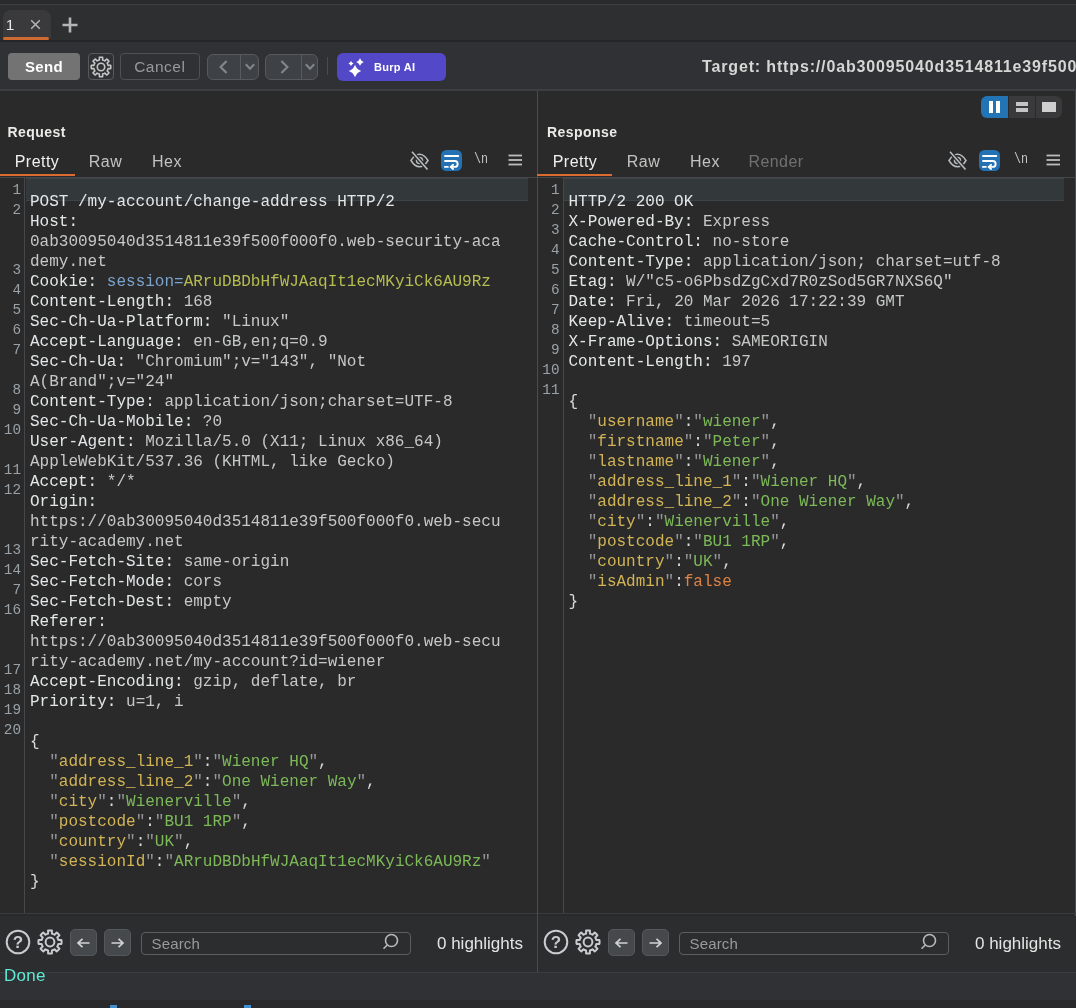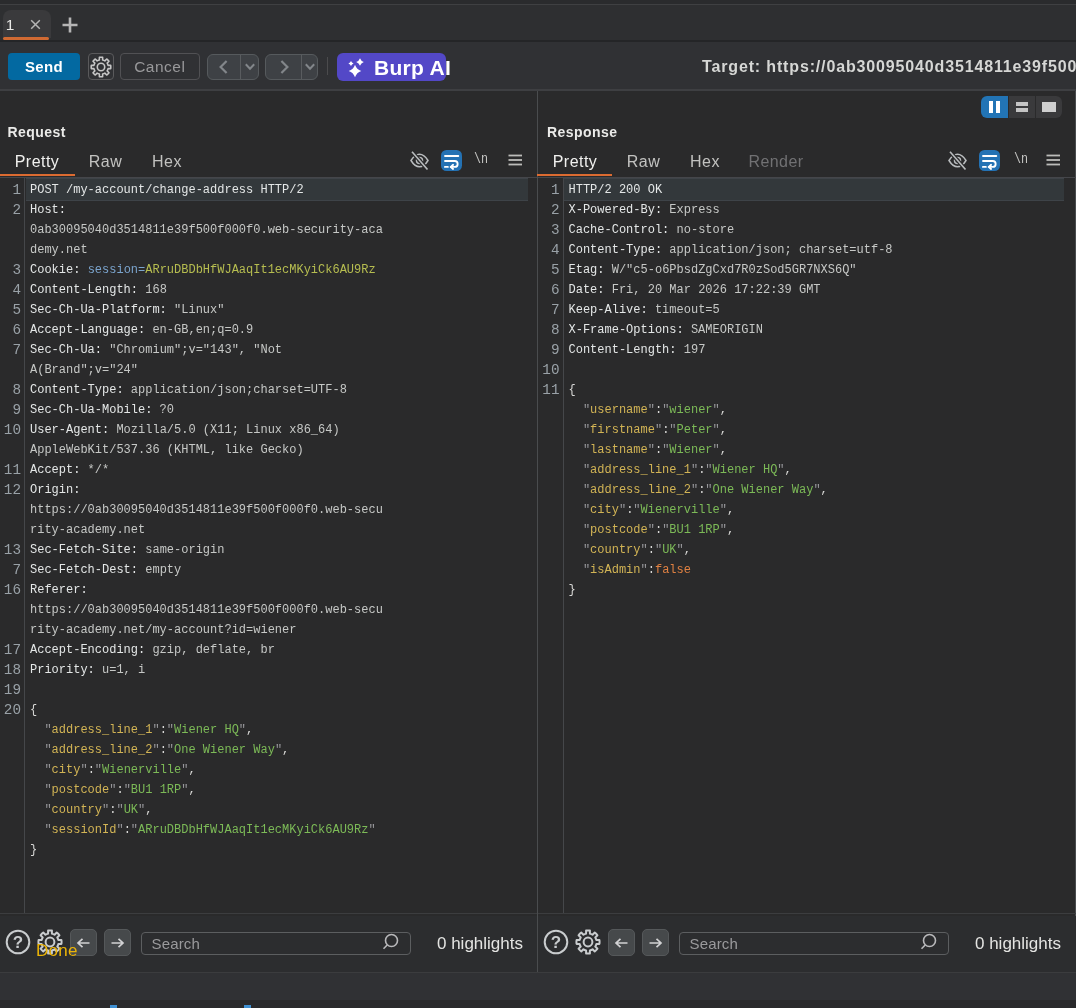--- a/index.html
+++ b/index.html
@@ -5,22 +5,22 @@
 html,body{margin:0;padding:0;background:#2a2a2b;}
 #pg{position:relative;width:1076px;height:1008px;overflow:hidden;background:#2a2a2b;
     font-family:"Liberation Sans",sans-serif;}
 .abs{position:absolute;}
 .mono{font-family:"Liberation Mono",monospace;}
 
 .ed{position:absolute;top:178px;}
 .r{position:relative;height:20px;}
 .ln{position:absolute;left:0;top:2px;width:21px;height:20px;line-height:20.5px;text-align:right;
     font-family:"Liberation Mono",monospace;font-size:14.3px;color:#99a1a7;}
-.tx{position:absolute;left:30px;top:2px;height:20px;line-height:20.5px;white-space:pre;
-    font-family:"Liberation Mono",monospace;font-size:12px;color:#c6c6c4;}
+.tx{position:absolute;left:30px;top:14px;height:20px;line-height:20.5px;white-space:pre;
+    font-family:"Liberation Mono",monospace;font-size:16px;color:#c6c6c4;}
 .nm{color:#e4e7e7;}
 .vl{color:#c6c8c6;}
 .qq{color:#97979b;}
 .ky{color:#d2b455;}
 .st{color:#7cba57;}
 .bl{color:#7ba4cd;}
 .tk{color:#b6bd50;}
 .bo{color:#e08142;}
 .pc{color:#d9d9d7;}
 .hl{position:absolute;top:-0.5px;height:21px;background:#33383b;border-top:1px solid #3e4348;border-bottom:1px solid #3e4348;}
@@ -46,21 +46,21 @@
   <div class="abs" style="left:2.5px;top:9.5px;width:48px;height:28px;background:#3a3a3c;border-radius:8px 8px 0 0;"></div>
   <div class="abs" style="left:3px;top:13px;width:14px;height:24px;line-height:24px;font-size:15.5px;color:#e8e8e6;text-align:center;">1</div>
   <svg class="abs" style="left:29.5px;top:19px" width="11" height="11">
       <path d="M1.2 1.2 L9.8 9.8 M9.8 1.2 L1.2 9.8" stroke="#b5b5b5" stroke-width="1.5" fill="none"></path>
     </svg>
   <div class="abs" style="left:3px;top:37px;width:46px;height:3px;background:#d06a33;border-radius:2px;"></div>
   <svg class="abs" style="left:62px;top:16.5px" width="16" height="16">
       <path d="M8 0.5 V15.5 M0.5 8 H15.5" stroke="#b5b5b5" stroke-width="2.6" fill="none"></path>
     </svg>
 
-  <div class="btn" style="left:8px;top:53px;width:72px;height:27px;background:#0369a1;color:#fff;
+  <div class="btn" style="left:8px;top:53px;width:72px;height:27px;background:#737373;color:#fff;
        font-weight:bold;font-size:15px;letter-spacing:0.3px;text-align:center;line-height:27px;">Send</div>
   <div class="btn" style="left:87.5px;top:53px;width:26px;height:27px;border:1px solid #5a5a5c;"></div>
   <svg class="abs" style="left:89.5px;top:55.5px" width="22" height="22" viewBox="0 0 26 26">
     <path d="M11.10 1.56 A11.60 11.60 0 0 1 14.90 1.56 L14.92 4.62 A8.60 8.60 0 0 1 17.57 5.72 L19.74 3.56 A11.60 11.60 0 0 1 22.44 6.26 L20.28 8.43 A8.60 8.60 0 0 1 21.38 11.08 L24.44 11.10 A11.60 11.60 0 0 1 24.44 14.90 L21.38 14.92 A8.60 8.60 0 0 1 20.28 17.57 L22.44 19.74 A11.60 11.60 0 0 1 19.74 22.44 L17.57 20.28 A8.60 8.60 0 0 1 14.92 21.38 L14.90 24.44 A11.60 11.60 0 0 1 11.10 24.44 L11.08 21.38 A8.60 8.60 0 0 1 8.43 20.28 L6.26 22.44 A11.60 11.60 0 0 1 3.56 19.74 L5.72 17.57 A8.60 8.60 0 0 1 4.62 14.92 L1.56 14.90 A11.60 11.60 0 0 1 1.56 11.10 L4.62 11.08 A8.60 8.60 0 0 1 5.72 8.43 L3.56 6.26 A11.60 11.60 0 0 1 6.26 3.56 L8.43 5.72 A8.60 8.60 0 0 1 11.08 4.62 L11.10 1.56 Z" stroke="#c6c6c6" stroke-width="1.9" fill="none" stroke-linejoin="round"></path>
       <circle cx="13" cy="13" r="4.4" stroke="#c6c6c6" stroke-width="1.9" fill="none"></circle>
   </svg>
   <div class="btn" style="left:120px;top:53px;width:79.5px;height:27px;border:1px solid #515154;color:#99999b;
        font-size:15.5px;letter-spacing:0.5px;text-align:center;line-height:26px;">Cancel</div>
 
   <div class="btn" style="left:206.5px;top:53.5px;width:52px;height:26.5px;background:#3e4145;border:1px solid #565a5d;border-radius:6px;"></div>
@@ -81,21 +81,21 @@
       <path d="M0.8 1.3 L5 5.8 L9.2 1.3" stroke="#82868a" stroke-width="2" fill="none"></path>
     </svg>
   <div class="abs" style="left:326.5px;top:57px;width:1.5px;height:18px;background:#4b4b4d;"></div>
 
   <div class="abs" style="left:336.5px;top:53px;width:109.5px;height:27.5px;background:#5348c7;border-radius:6px;"></div>
   <svg class="abs" style="left:343px;top:56px" width="24" height="24" viewBox="0 0 24 24">
     <path d="M12 8.7 Q13.6 13.4 18.3 15 Q13.6 16.6 12 21.3 Q10.4 16.6 5.7 15 Q10.4 13.4 12 8.7 Z" fill="#fff"></path>
     <path d="M17 2.2 Q18 5 20.8 6 Q18 7 17 9.8 Q16 7 13.2 6 Q16 5 17 2.2 Z" fill="#fff"></path>
     <path d="M8 4.9 Q8.7 6.8 10.6 7.5 Q8.7 8.2 8 10.1 Q7.3 8.2 5.4 7.5 Q7.3 6.8 8 4.9 Z" fill="#fff"></path>
   </svg>
-  <div class="abs" style="left:374px;top:54px;height:26px;line-height:27px;color:#fff;font-weight:bold;font-size:21px;letter-spacing:0.3px;">Burp AI</div>
+  <div class="abs" style="left:374px;top:54px;height:26px;line-height:27px;color:#fff;font-weight:bold;font-size:11px;letter-spacing:0.3px;">Burp AI</div>
 
   <div class="abs" style="left:702px;top:54px;width:374px;height:26px;line-height:26px;overflow:hidden;color:#d6d7d5;
        font-weight:bold;font-size:16px;letter-spacing:0.85px;white-space:nowrap;">Target: https://0ab30095040d3514811e39f500f000f0.web-security-academy.net</div>
 
   <div class="abs" style="left:536.8px;top:90.5px;width:1.2px;height:881px;background:#4a4c4e;"></div>
   <div class="abs" style="left:1074.6px;top:90.5px;width:1.4px;height:881px;background:#4a4c4e;"></div>
 
   <div class="abs" style="left:980.5px;top:96px;width:27px;height:22px;background:#2274b5;border-radius:6px 0 0 6px;"></div>
   <div class="abs" style="left:1008.5px;top:96px;width:26.5px;height:22px;background:#3a3a3c;"></div>
   <div class="abs" style="left:1036px;top:96px;width:26px;height:22px;background:#3a3a3c;border-radius:0 6px 6px 0;"></div>
@@ -199,20 +199,24 @@
       </div>
     <div class="r">
         <span class="tx vl">https://0ab30095040d3514811e39f500f000f0.web-secu</span>
       </div>
     <div class="r">
         <span class="tx vl">rity-academy.net</span>
       </div>
     <div class="r">
         <span class="ln">13</span>
         <span class="tx"><span class="nm">Sec-Fetch-Site:</span><span class="vl"> same-origin</span></span>
+      </div>
+    <div class="r">
+        <span class="ln">14</span>
+        <span class="tx"><span class="nm">Sec-Fetch-Mode:</span><span class="vl"> cors</span></span>
       </div>
     <div class="r">
         <span class="ln">7</span>
         <span class="tx"><span class="nm">Sec-Fetch-Dest:</span><span class="vl"> empty</span></span>
       </div>
     <div class="r">
         <span class="ln">16</span>
         <span class="tx nm">Referer:</span>
       </div>
     <div class="r">
@@ -414,17 +418,17 @@
   <div class="btn" style="left:678.5px;top:931.5px;width:270px;height:23.5px;border:1.4px solid #5c5e60;border-radius:4px;"></div>
   <div class="abs" style="left:689.5px;top:932.5px;height:22px;line-height:22px;font-size:15px;letter-spacing:0.15px;color:#9a9a9c;">Search</div>
   <svg class="abs" style="left:917px;top:932px" width="22" height="22" viewBox="0 0 22 22">
     <circle cx="12.5" cy="8.5" r="6" stroke="#b9b9bb" stroke-width="1.6" fill="none"></circle>
     <path d="M8.2 13 L4.5 16.8" stroke="#b9b9bb" stroke-width="1.6"></path>
   </svg>
   <div class="abs" style="left:944px;top:932px;width:117px;height:23px;line-height:23px;font-size:17px;color:#e4e4e2;text-align:right;">0 highlights</div>
 
   <div class="abs" style="left:0;top:971.5px;width:1076px;height:1px;background:#3b3c3e;"></div>
   <div class="abs" style="left:0;top:972.5px;width:1076px;height:27.5px;background:#303134;"></div>
-  <div class="abs" style="left:4px;top:940px;height:22px;line-height:22px;font-size:17px;letter-spacing:0.3px;color:#eab308;margin-left:32px;">Done</div>
+  <div class="abs" style="left:4px;top:965px;height:22px;line-height:22px;font-size:17px;letter-spacing:0.3px;color:#5eead4;">Done</div>
   <div class="abs" style="left:0;top:1000px;width:1076px;height:8px;background:#29292b;"></div>
   <div class="abs" style="left:110px;top:1004.5px;width:7px;height:3.5px;background:#3f8fd1;"></div>
   <div class="abs" style="left:243.5px;top:1004.5px;width:7px;height:3.5px;background:#3f8fd1;"></div>
 </div>
 
 </body></html>

